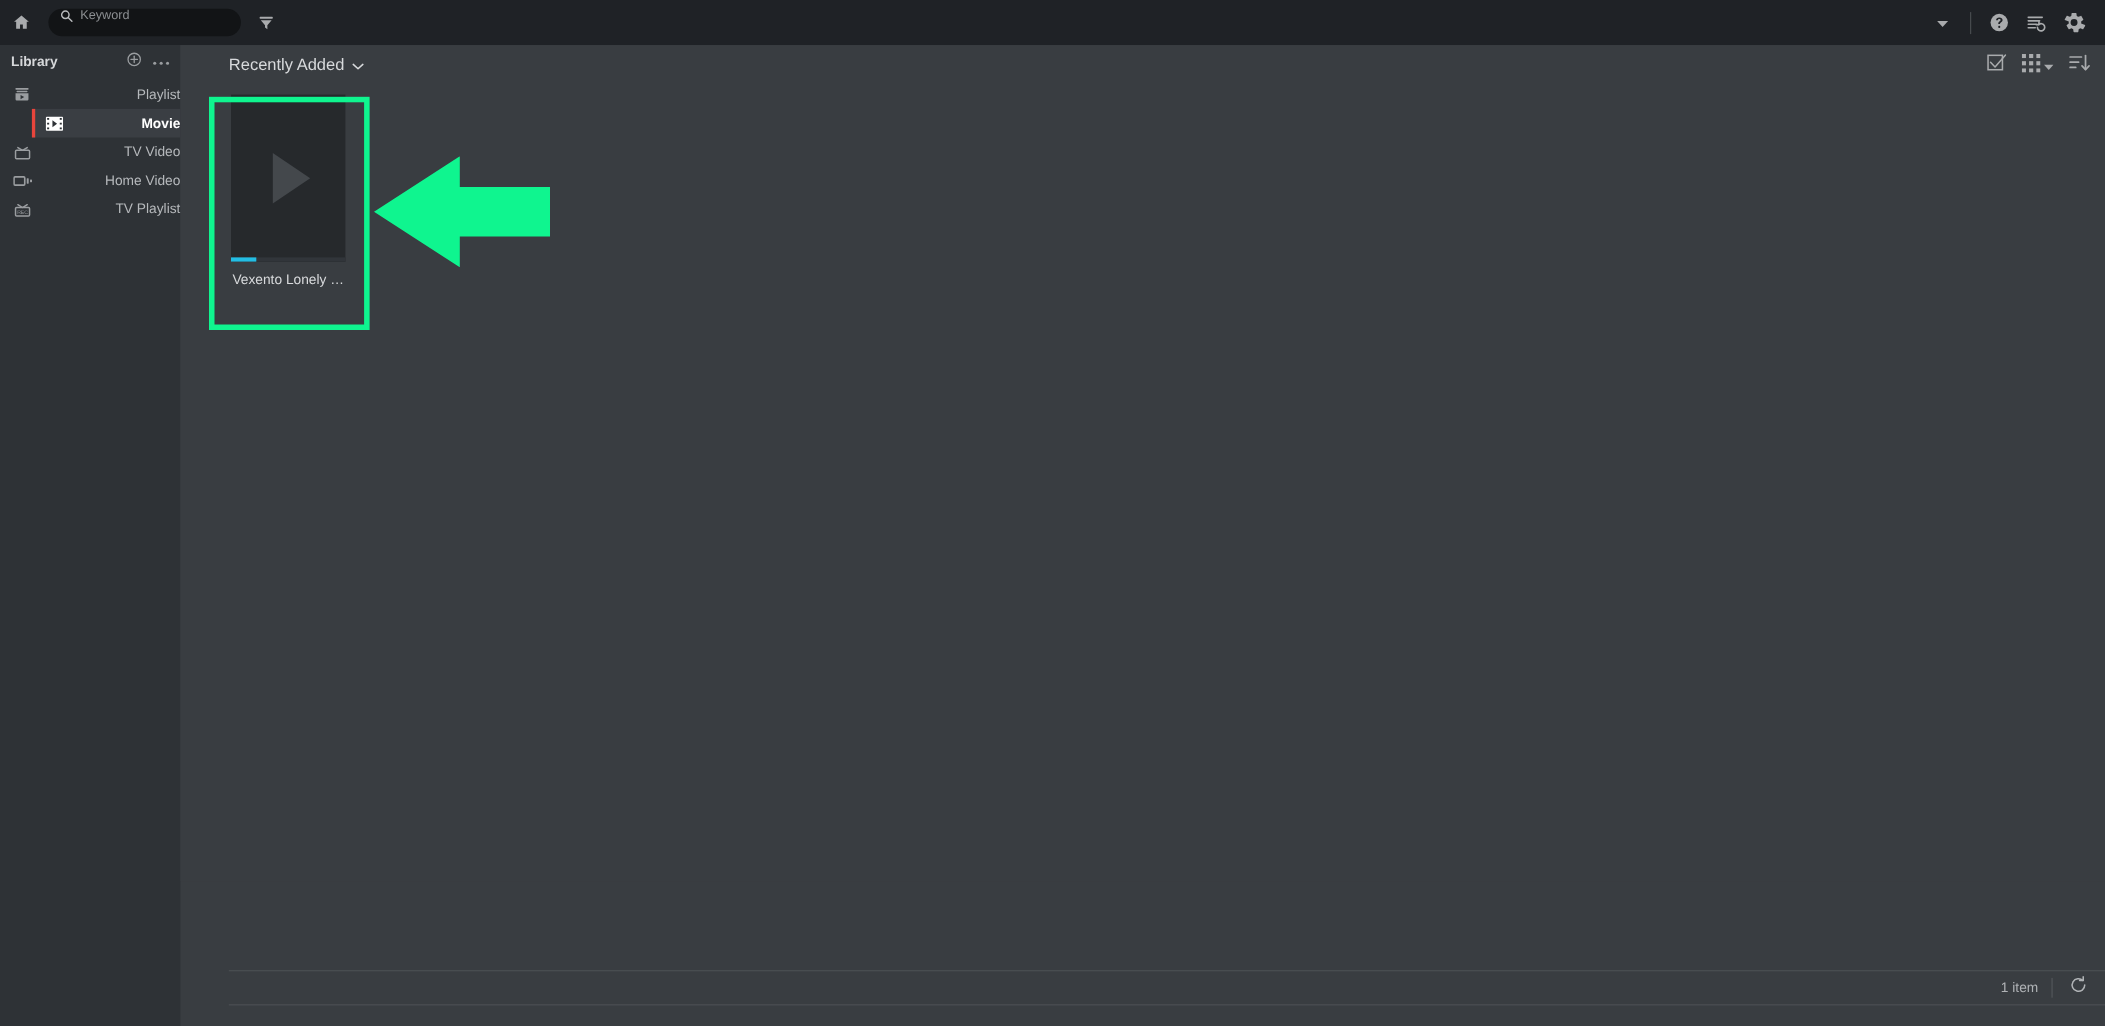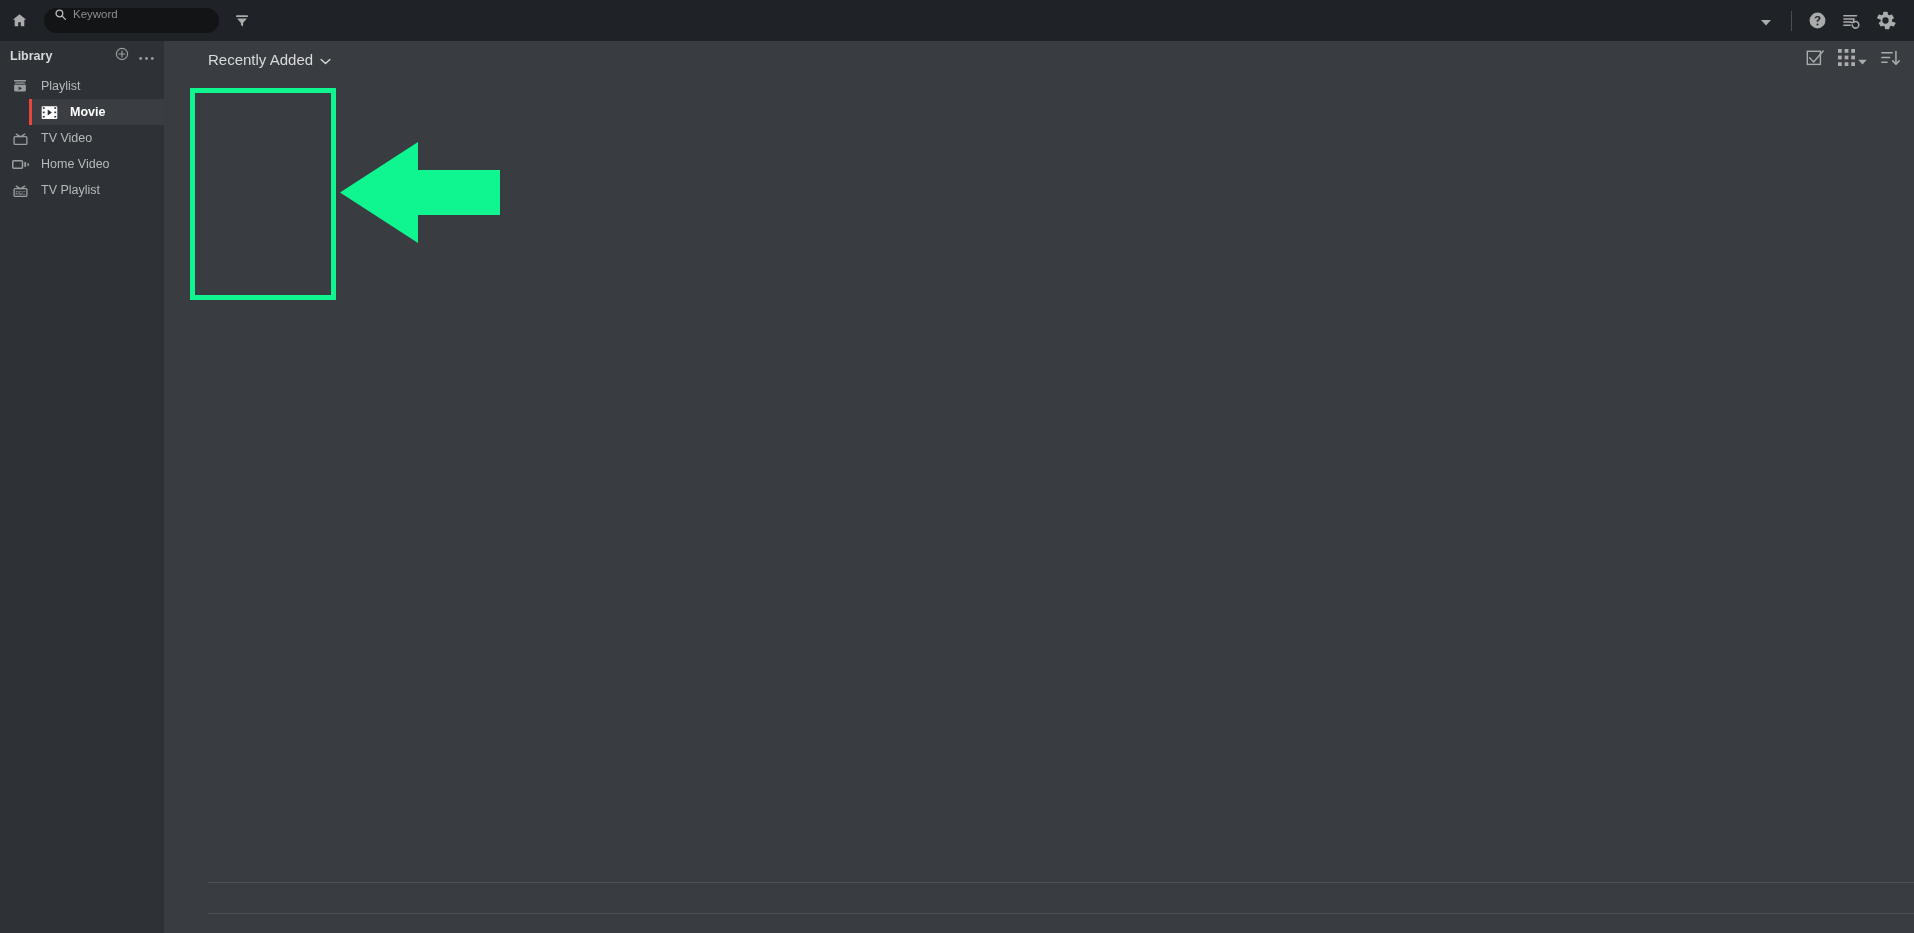--- a/index.html
+++ b/index.html
@@ -159,20 +159,21 @@
   }
 
   .sidebar-items { margin-top: 2px; }
   .sb-item {
     position: relative;
     height: 26px;
     display: flex;
     align-items: center;
     padding-left: 12px;
     cursor: pointer;
+    justify-content: space-between;
   }
   .sb-item .sb-icon {
     width: 22px;
     display: flex;
     align-items: center;
     justify-content: flex-start;
     flex: 0 0 22px;
   }
   .sb-item .sb-label {
     color: #b6b9bc;
@@ -564,22 +565,47 @@
               <line x1="1" y1="15" x2="7" y2="15"></line>
               <line x1="17.3" y1="2.5" x2="17.3" y2="17"></line>
               <path d="M13.6 13.3l3.7 3.9 3.7-3.9" stroke-linejoin="round"></path>
             </svg>
           </span>
         </div>
 
       </div>
     </div>
 
+    <div class="grid">
+
+      <div class="card">
+        <div class="card-thumb">
+          <div class="play-tri"></div>
+          <div class="card-progress">
+            <span id="progress-fill" style="width: 22%;"></span>
+          </div>
+        </div>
+        <div class="card-title">Vexento Lonely …</div>
+      </div>
+
+    </div>
 
     <div class="footer-line-top"></div>
+    <div class="footer-bar">
+      <span class="item-count">1 item</span>
+      <span class="footer-sep"></span>
+      <div class="refresh-btn">
+        <span>
+          <svg width="17" height="17" viewBox="0 0 22 22" fill="none" stroke="#b0b3b6" stroke-width="1.8" stroke-linecap="round">
+            <path d="M18.4 11a7.4 7.4 0 1 1-2.2-5.3"></path>
+            <path d="M12.4 5.5h4.2V1.3" stroke-linejoin="round"></path>
+          </svg>
+        </span>
+      </div>
+    </div>
     <div class="footer-line-bottom"></div>
 
   </div>
 
   <div class="anno-box"></div>
 
   <div class="anno-arrow">
     <svg width="160" height="101" viewBox="0 0 160 101">
       <path d="M0 50.5 L78 0 L78 28 L160 28 L160 73 L78 73 L78 101 Z" fill="#0ff58f"></path>
     </svg>

